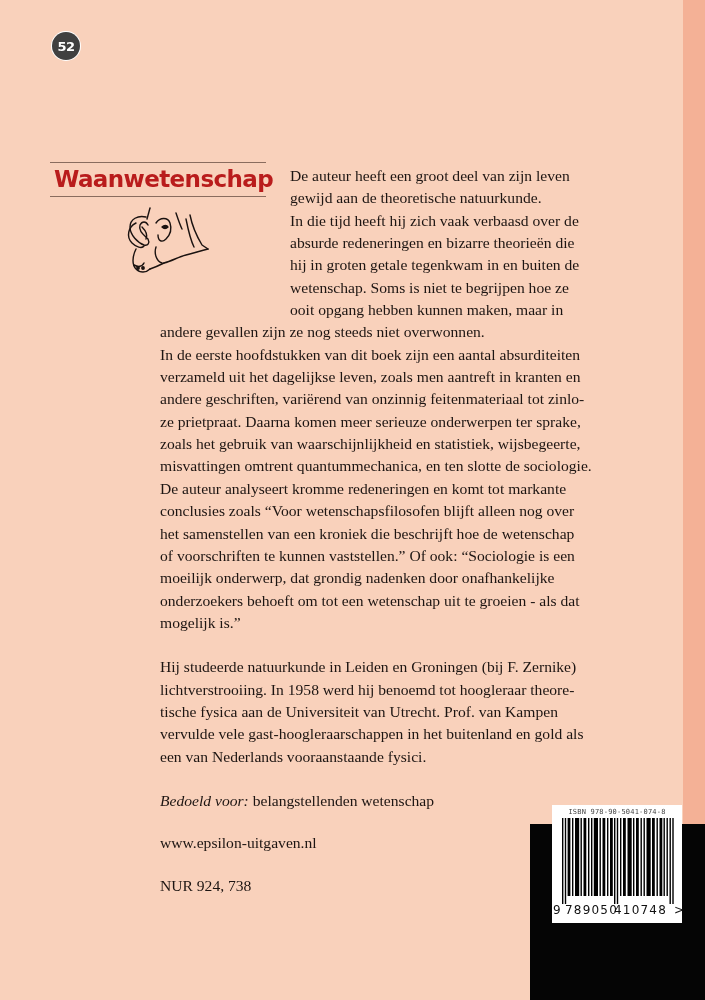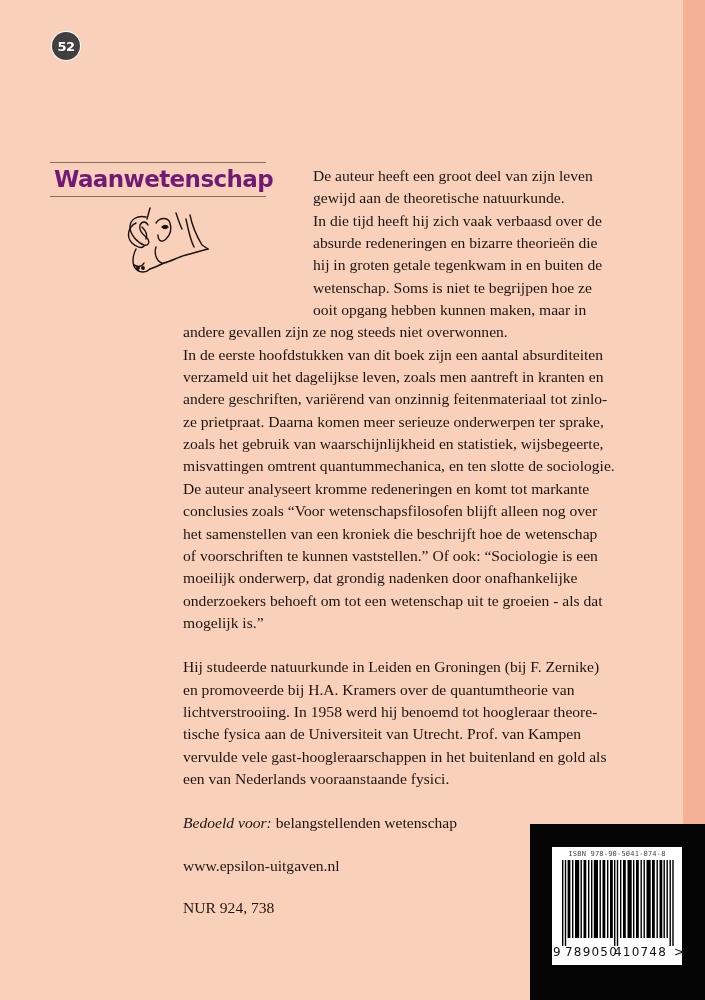--- a/index.html
+++ b/index.html
@@ -19,38 +19,38 @@
       font-family: "DejaVu Sans", sans-serif; font-weight: bold; font-size: 13px;
       display: flex; align-items: center; justify-content: center;
       box-shadow: 0 0 0 1px #fff;
       letter-spacing: -0.5px;
     }
     .series-block { position: absolute; left: 50px; top: 162px; width: 216px; }
     .series-rule { height: 1px; background: #8a6c5e; }
     .series-title {
       font-family: "DejaVu Sans", sans-serif; font-weight: bold;
       font-size: 23px; line-height: 30px; padding: 1px 0 2px 4px;
-      letter-spacing: -0.6px; color: #701a75;
+      letter-spacing: -0.6px; color: #b91c1c;
     }
     .pig { position: absolute; left: 116px; top: 205px; width: 100px; height: 85px; }
     .text {
       position: absolute; left: 160px; top: 165px; width: 520px;
       font-size: 15.6px; line-height: 22.35px;
     }
-    .line { display: block; white-space: nowrap; margin-left: 23px; }
+    .line { display: block; white-space: nowrap; }
     .indent { padding-left: 130px; }
     .para-gap { height: 22px; }
     .gap-lg { height: 20px; }
     i { font-style: italic; }
     .barcode-box {
       position: absolute; left: 530px; top: 824px; width: 175px; height: 176px;
       background: #050505;
     }
     .barcode-label {
-      position: absolute; left: 552px; top: 847px; width: 130px; height: 118px;
+      position: absolute; left: 552px; top: 805px; width: 130px; height: 118px;
       background: #ffffff;
     }
     .isbn-text {
       position: absolute; left: 0; top: 3px; width: 130px; text-align: center;
       font-family: "DejaVu Sans Mono", monospace; font-size: 7px; color: #444;
       letter-spacing: 0.2px;
     }
     .bars { position: absolute; left: 10px; top: 13px; width: 112px; height: 86px; }
     .ean-digits {
       position: absolute; left: 0; top: 98px; width: 130px; height: 16px;
@@ -117,21 +117,20 @@
     <span class="line">of voorschriften te kunnen vaststellen.” Of ook: “Sociologie is een</span>
     <span class="line">moeilijk onderwerp, dat grondig nadenken door onafhankelijke</span>
     <span class="line">onderzoekers behoeft om tot een wetenschap uit te groeien - als dat</span>
     <span class="line">mogelijk is.”</span>
   </div>
 
   <div class="para-gap"></div>
 
   <div>
     <span class="line">Hij studeerde natuurkunde in Leiden en Groningen (bij F. Zernike)</span>
-    <span class="line">en promoveerde bij H.A. Kramers over de quantumtheorie van</span>
     <span class="line">lichtverstrooiing. In 1958 werd hij benoemd tot hoogleraar theore-</span>
     <span class="line">tische fysica aan de Universiteit van Utrecht. Prof. van Kampen</span>
     <span class="line">vervulde vele gast-hoogleraarschappen in het buitenland en gold als</span>
     <span class="line">een van Nederlands vooraanstaande fysici.</span>
   </div>
 
   <div class="para-gap"></div>
 
   <span class="line"><i>Bedoeld voor:</i><span> belangstellenden wetenschap</span></span>
 

